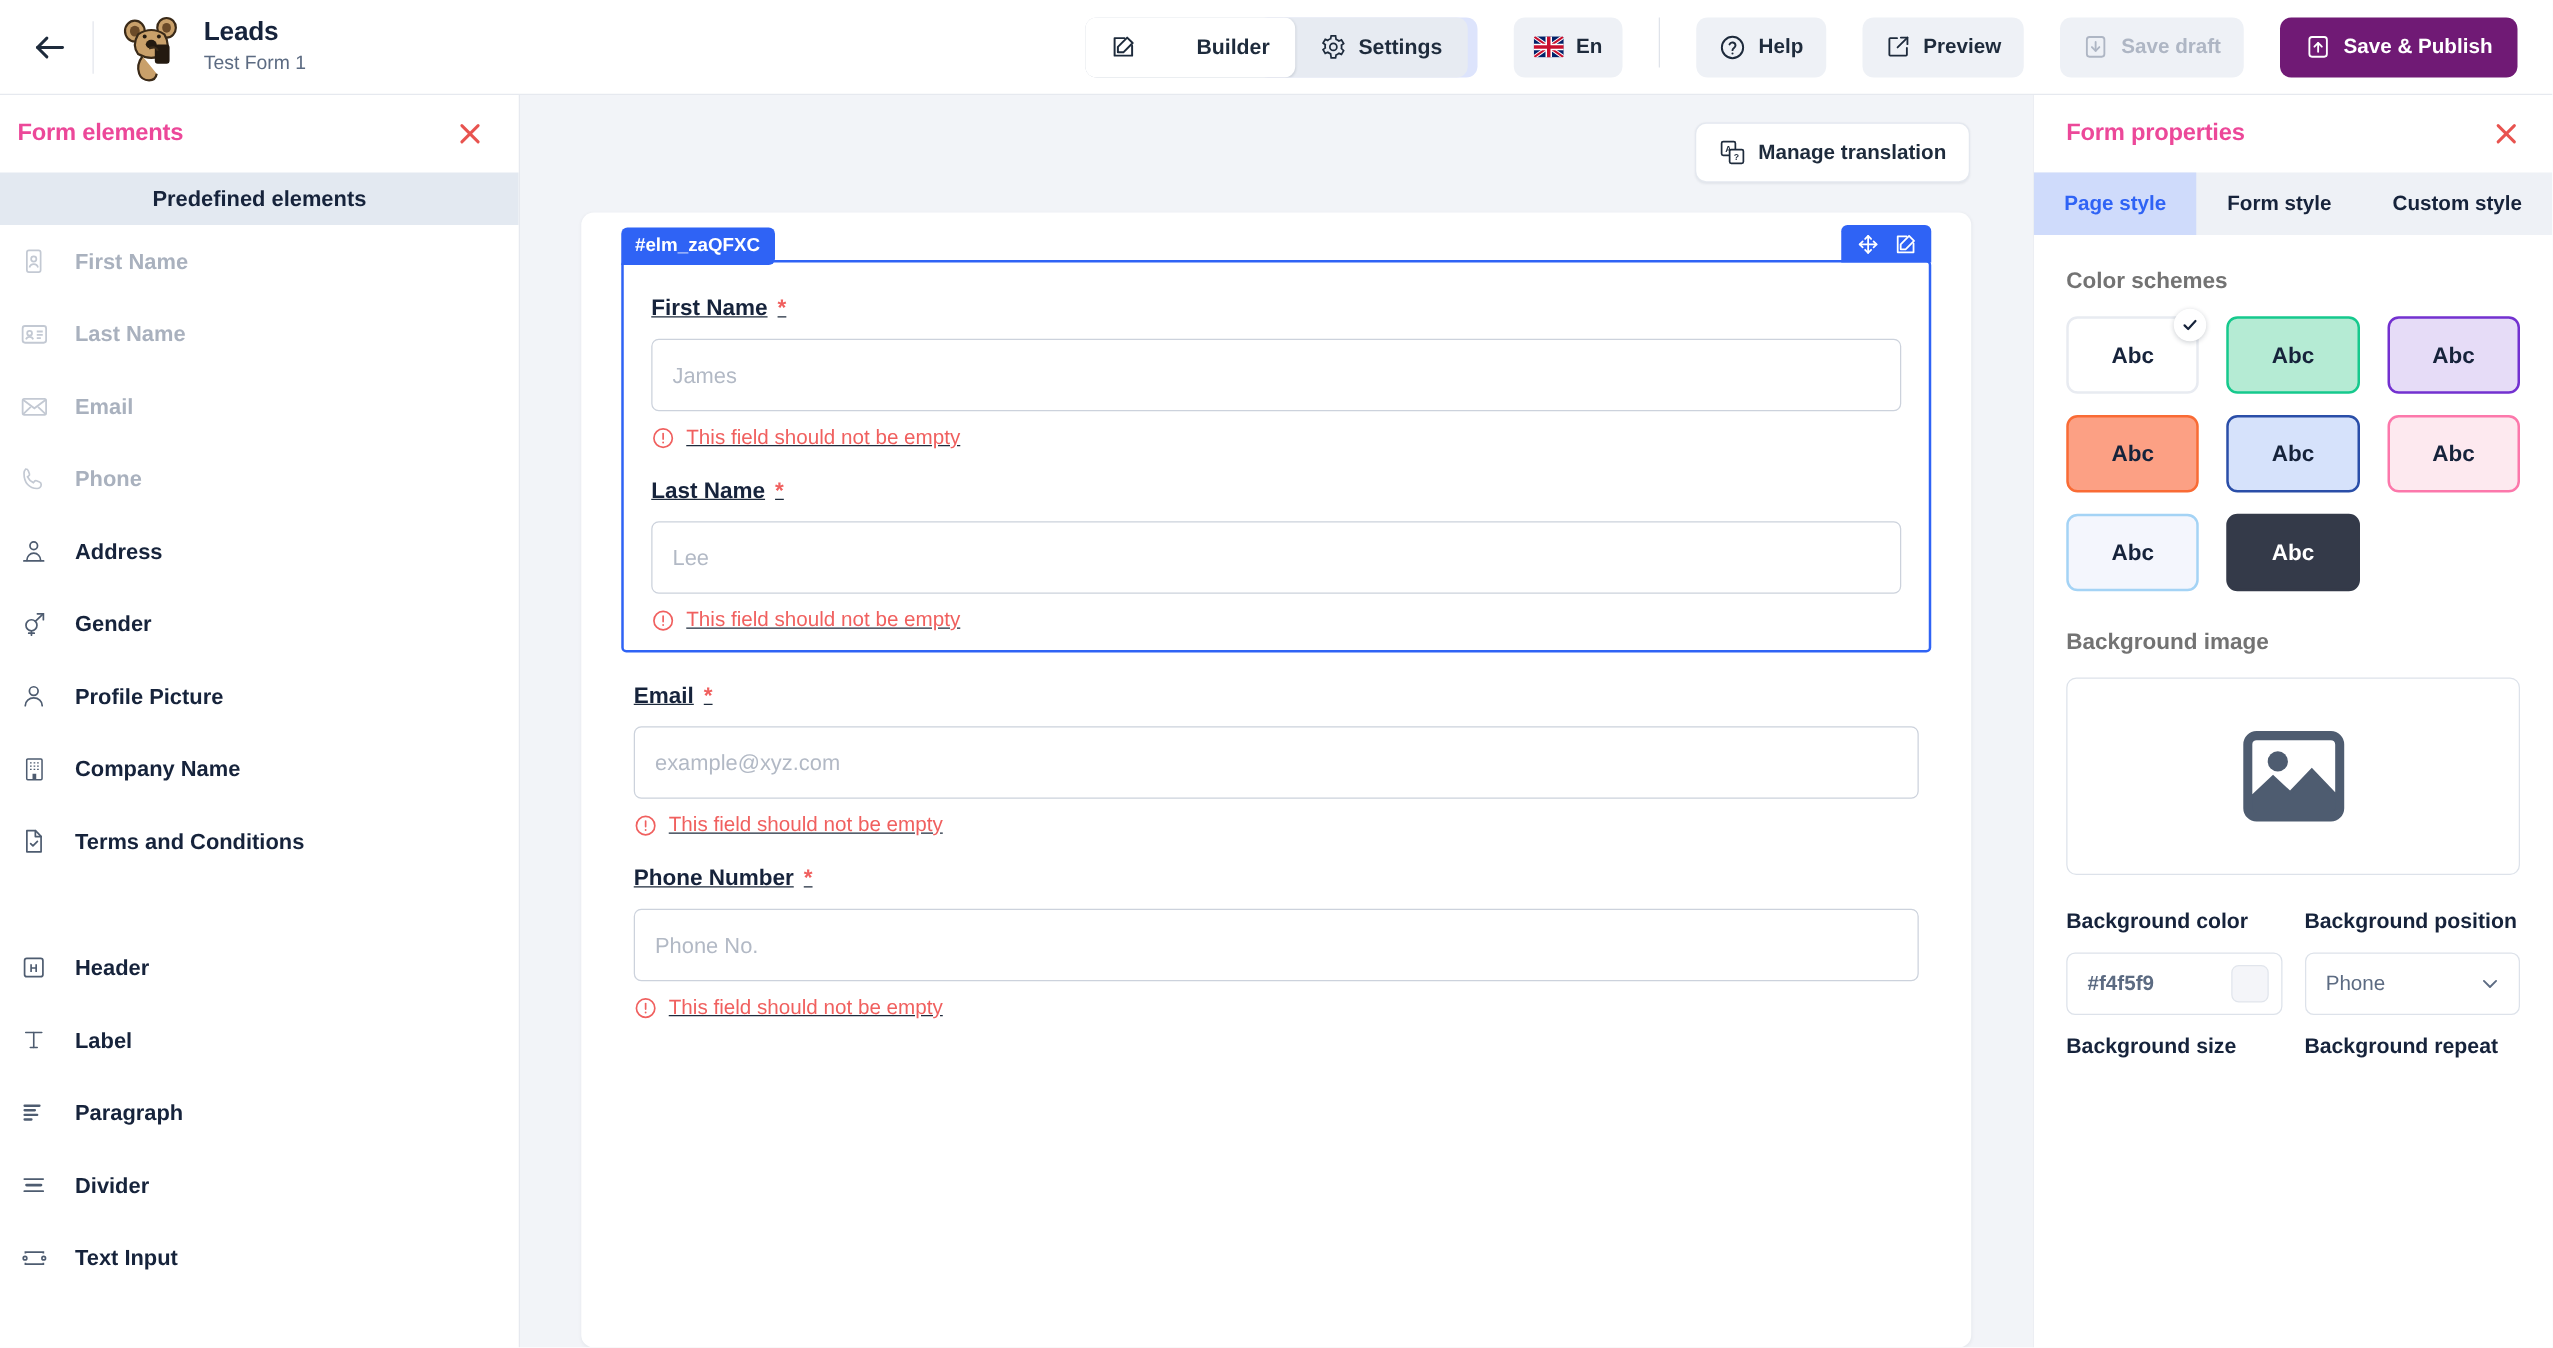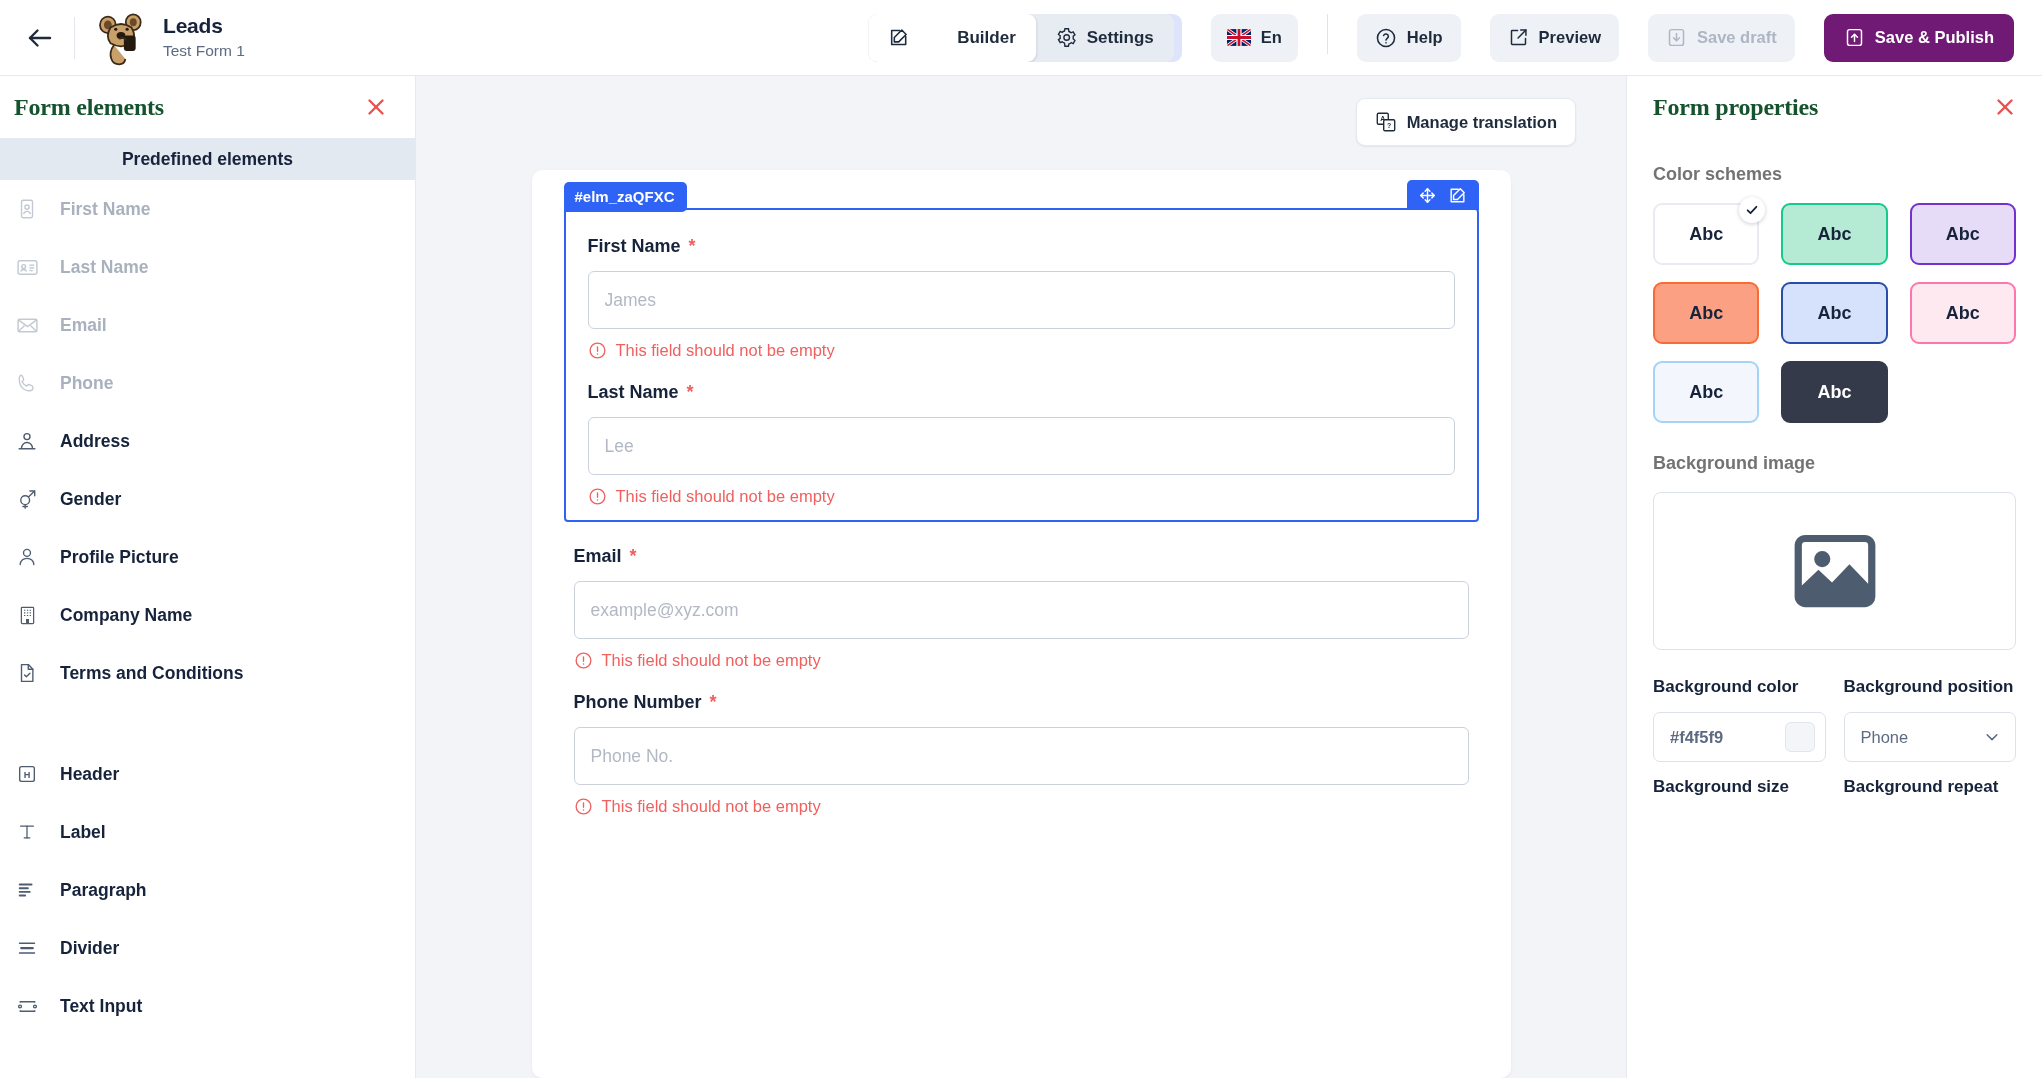--- a/index.html
+++ b/index.html
@@ -65,21 +65,21 @@
   
   .sidebar {
     width: 416px; flex: 0 0 416px; background: #ffffff;
     border-right: 1px solid #e6e9ef; display: flex; flex-direction: column;
     overflow: hidden;
   }
   .panel-head {
     height: 62px; flex: 0 0 62px; display: flex; align-items: center;
     padding: 0 24px 0 14px; justify-content: space-between;
   }
-  .panel-title { font-size: 24px; font-weight: bold; color: #14532d; letter-spacing: -0.2px; font-family: Liberation Serif, serif; }
+  .panel-title { font-size: 19px; font-weight: bold; color: #ec4899; letter-spacing: -0.2px; }
   .close-x { cursor: pointer; width: 30px; height: 30px; display: flex; align-items: center; justify-content: center; }
   .group-head {
     background: #e3e9f1; height: 42px; display: flex; align-items: center;
     justify-content: center; font-size: 17.5px; font-weight: bold; color: #16233b;
   }
   .el-list { flex: 1 1 auto; overflow: hidden; }
   .el-item {
     height: 58px; display: flex; align-items: center; gap: 20px;
     padding: 0 22px 0 14px; cursor: pointer;
     font-size: 17.5px; font-weight: bold; color: #16233b;
@@ -92,24 +92,25 @@
   .canvas {
     flex: 1 1 auto; background: #f2f4f8; position: relative; overflow: hidden;
     display: flex; flex-direction: column; align-items: center;
   }
   .canvas-top { width: 100%; display: flex; justify-content: flex-end; padding: 22px 50px 0 0; }
   .btn-translate {
     background: #ffffff; border: 1px solid #e4e8ef; height: 48px;
     box-shadow: 0 1px 2px rgba(20,30,50,.07);
   }
   .form-card {
-    width: 979px; background: #ffffff; border-radius: 10px;
+    width: 1112px; background: #ffffff; border-radius: 10px;
     margin-top: 24px; padding: 38px 42px 30px; position: relative;
     box-shadow: 0 1px 3px rgba(20,30,50,.06);
     flex: 1 1 auto;
+    text-decoration: underline;
   }
   .selected-group {
     border: 2px solid #2f63f5; border-radius: 4px; position: relative;
     padding: 26px 22px 14px; margin: 0 -10px 24px -10px;
   }
   .elm-badge {
     position: absolute; top: -28px; left: -2px; background: #2f63f5; color: #fff;
     font-size: 15px; font-weight: bold; padding: 6px 12px 6px 11px;
     border-radius: 5px 5px 5px 0; line-height: 1.2;
   }
@@ -585,20 +586,25 @@
       <div class="panel-head" style="padding:0 22px 0 26px;">
         <div class="panel-title">Form properties</div>
         <div class="close-x">
           <svg width="24" height="24" viewBox="0 0 24 24" fill="none" stroke="#e8534f" stroke-width="2.4" stroke-linecap="round">
             <line x1="5.5" y1="5.5" x2="18.5" y2="18.5"></line>
               <line x1="18.5" y1="5.5" x2="5.5" y2="18.5"></line>
           </svg>
         </div>
       </div>
 
+      <div class="tabs">
+        <div class="tab active">Page style</div>
+        <div class="tab">Form style</div>
+        <div class="tab">Custom style</div>
+      </div>
 
       <div class="props-body">
         <div class="sec-title">Color schemes</div>
 
         <div class="swatch-grid">
           <div class="swatch" style="background:#ffffff;border:2px solid #e8ebf1;color:#16233b;">
             <span>Abc</span>
             <span class="chk">
               <svg width="14" height="14" viewBox="0 0 24 24" fill="none" stroke="currentColor" stroke-width="3" stroke-linecap="round" stroke-linejoin="round">
                   <polyline points="4.5,12.5 9.5,17.5 19.5,6.5"></polyline>

